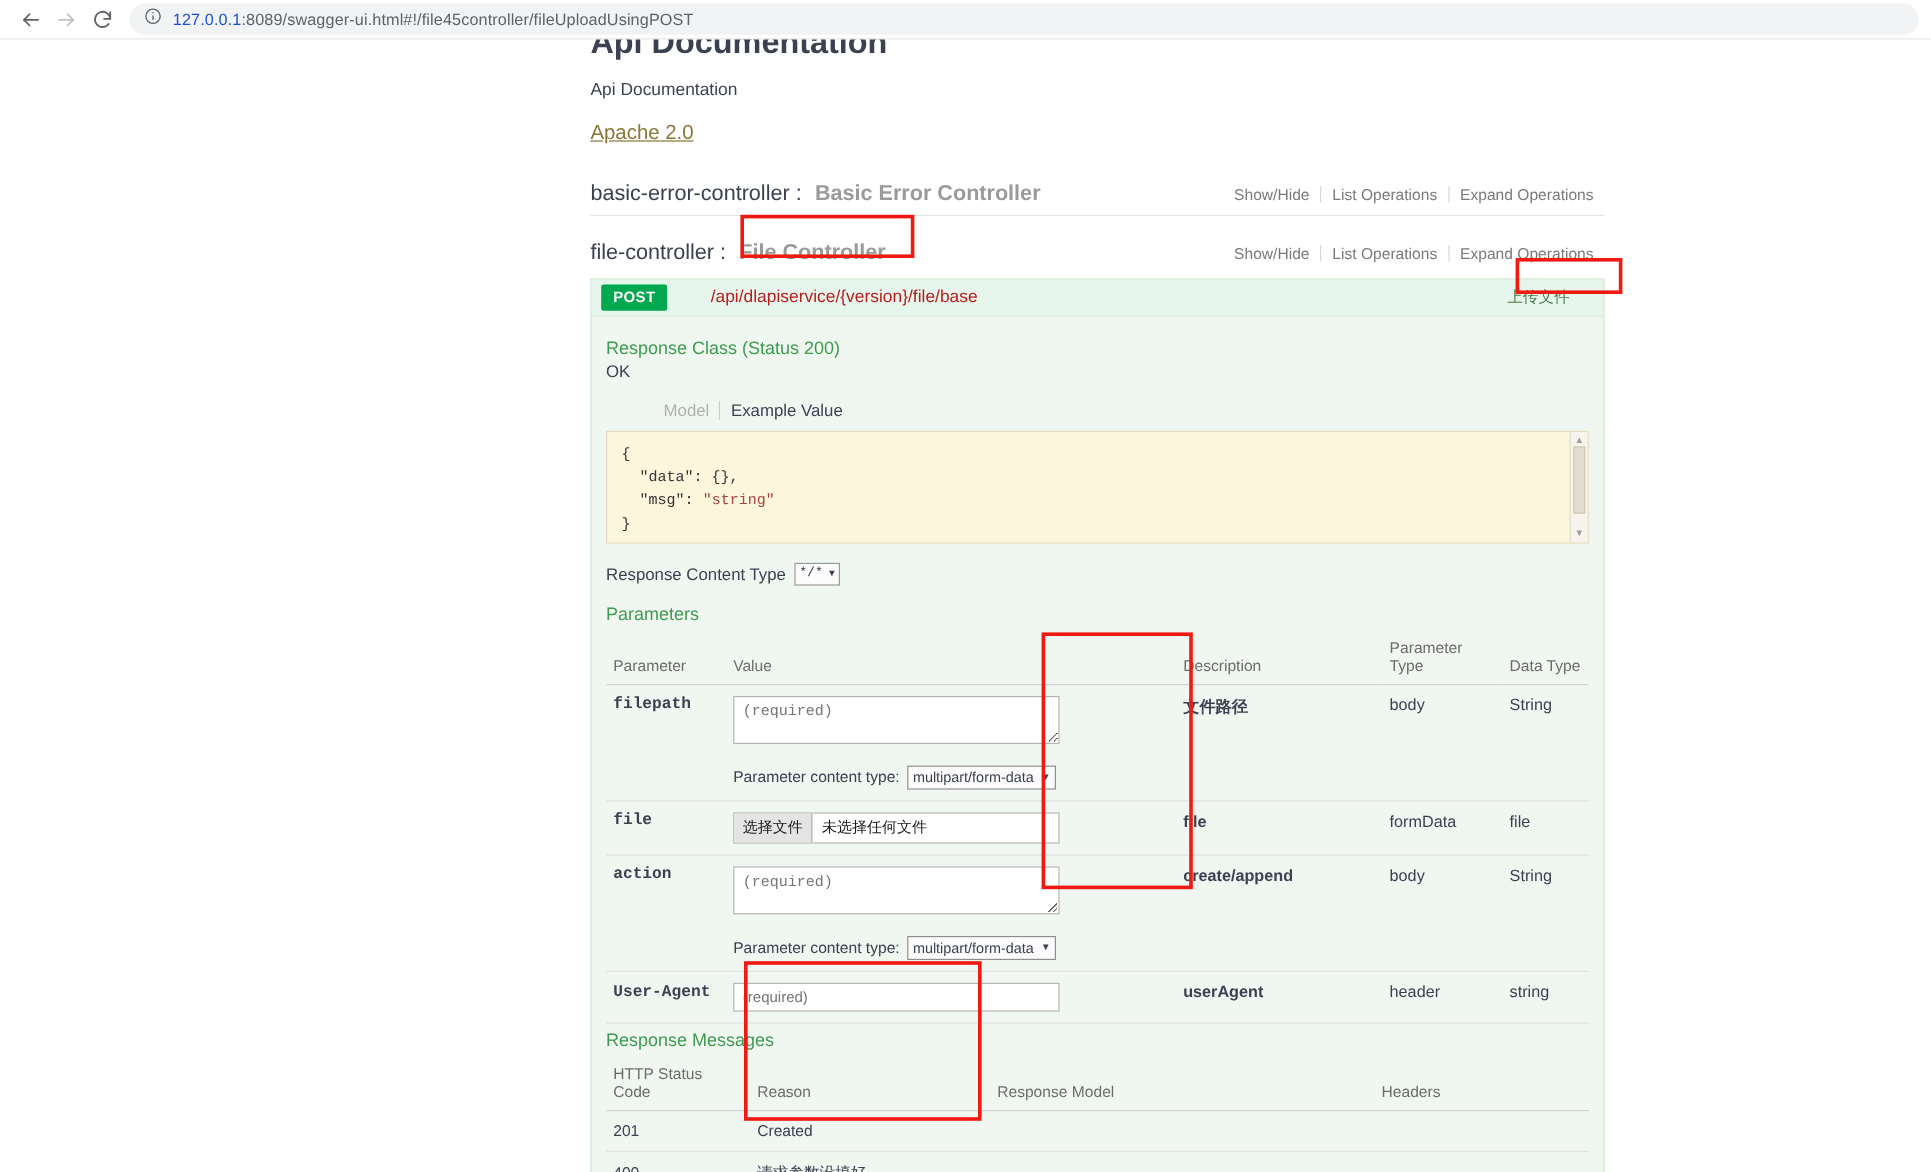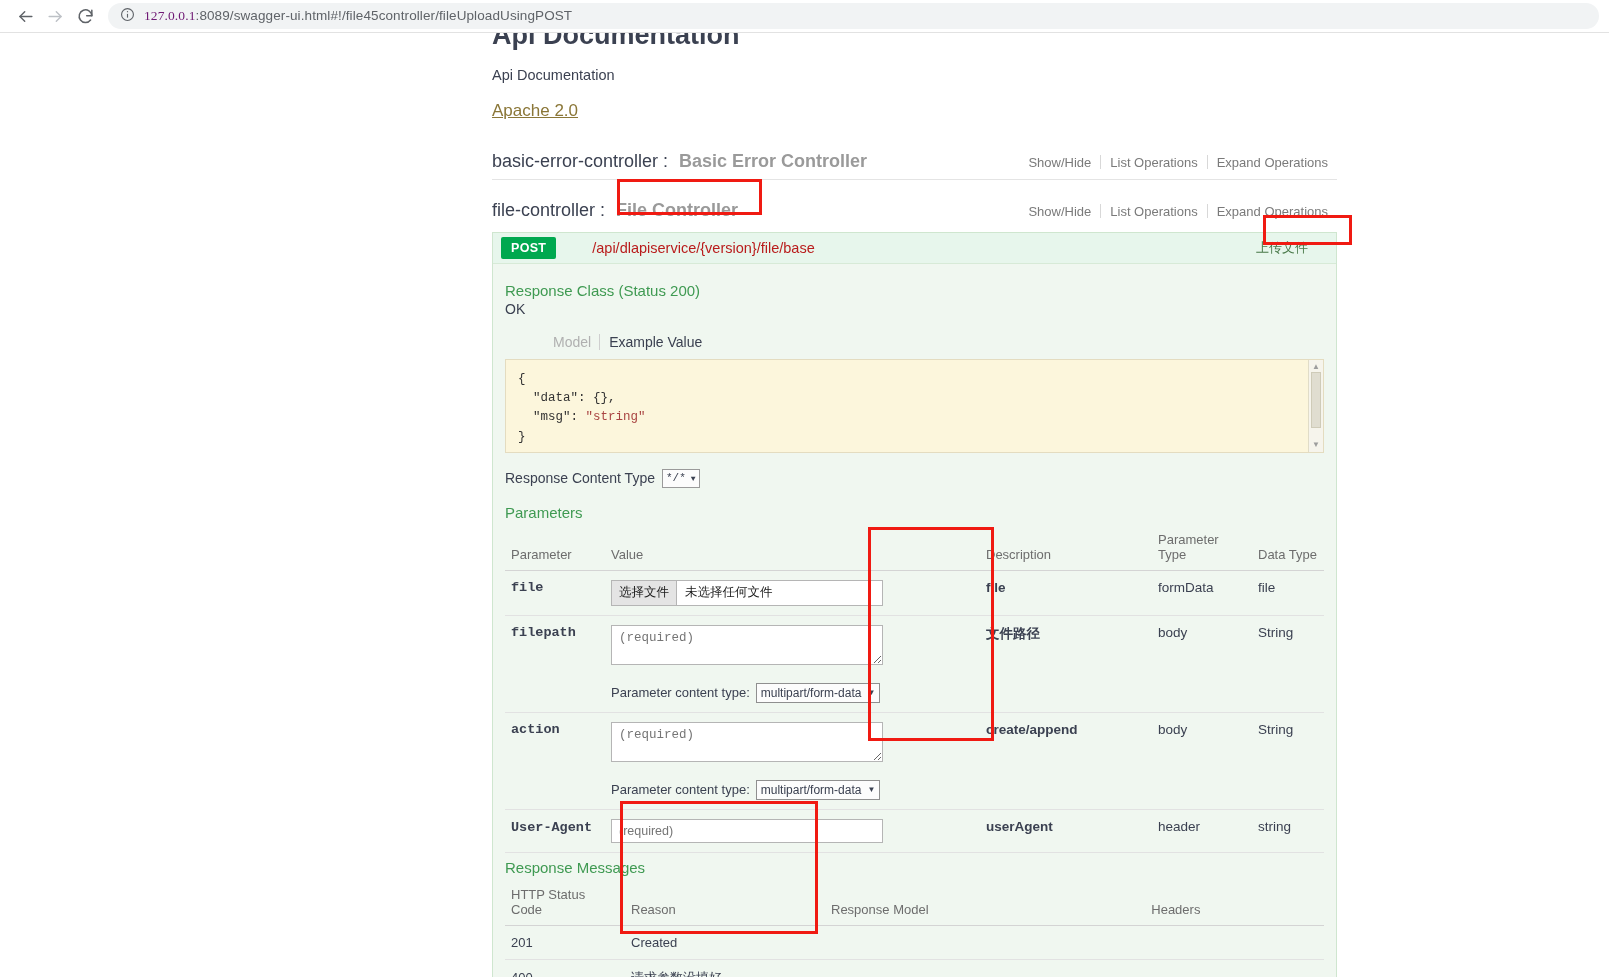--- a/index.html
+++ b/index.html
@@ -41,21 +41,21 @@
     max-width: 1560px;
   }
   .info-icon { flex: 0 0 auto; margin-right: 9px; color: #5f6368; }
   .url-text {
     font-size: 13.5px;
     color: #202124;
     white-space: nowrap;
     overflow: hidden;
     letter-spacing: 0.1px;
   }
-  .url-text .scheme-host { color: #701a75; font-family: Liberation Serif, serif; }
+  .url-text .scheme-host { color: #1d4ed8; }
   .url-text .port-path { color: #5f6368; }
 
   
   .page {
     position: relative;
     width: 1609px;
     height: 944px;
     background: #ffffff;
     overflow: hidden;
   }
@@ -477,50 +477,50 @@
               <th class="col-param">Parameter</th>
               <th class="col-value">Value</th>
               <th class="col-desc">Description</th>
               <th class="col-ptype">Parameter Type</th>
               <th class="col-dtype">Data Type</th>
             </tr>
           </thead>
           <tbody>
 
             <tr>
-              <td class="pname">file</td>
-              <td>
-                <div class="file-input">
-                  <span class="file-btn">选择文件</span>
-                  <span class="file-label">未选择任何文件</span>
-                </div>
-              </td>
-              <td class="pdesc">file</td>
-              <td class="ptype">formData</td>
-              <td class="pdata">file</td>
-            </tr>
-
-            <tr>
               <td class="pname">filepath</td>
               <td>
                 <textarea class="pval" placeholder="(required)" style=""></textarea>
                 <div class="pct-row">
                   <span>Parameter content type:</span>
                   <span class="pct-select">
                     <span>multipart/form-data</span>
                     <span class="caret">▼</span>
                   </span>
                 </div>
               </td>
               <td class="pdesc">文件路径</td>
               <td class="ptype">body</td>
               <td class="pdata">String</td>
             </tr>
 
             <tr>
+              <td class="pname">file</td>
+              <td>
+                <div class="file-input">
+                  <span class="file-btn">选择文件</span>
+                  <span class="file-label">未选择任何文件</span>
+                </div>
+              </td>
+              <td class="pdesc">file</td>
+              <td class="ptype">formData</td>
+              <td class="pdata">file</td>
+            </tr>
+
+            <tr>
               <td class="pname">action</td>
               <td>
                 <textarea class="pval" placeholder="(required)" style=""></textarea>
                 <div class="pct-row">
                   <span>Parameter content type:</span>
                   <span class="pct-select">
                     <span>multipart/form-data</span>
                     <span class="caret">▼</span>
                   </span>
                 </div>

